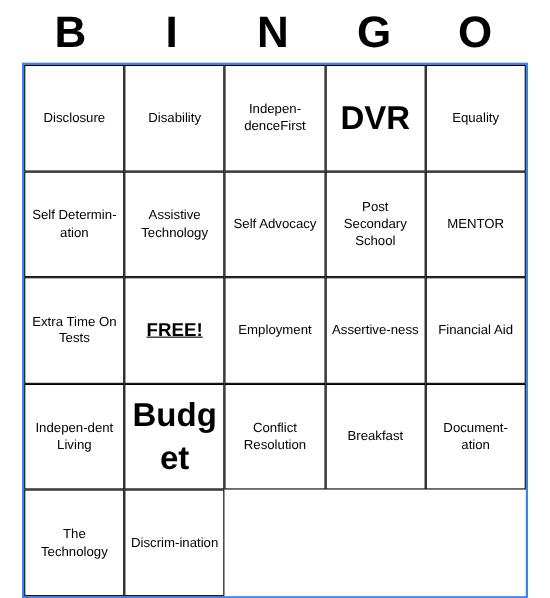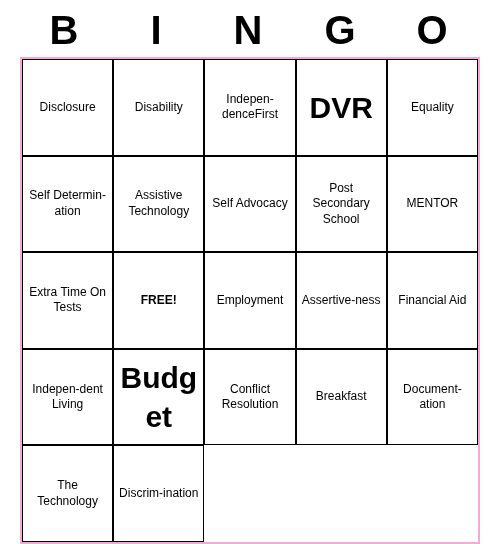--- a/index.html
+++ b/index.html
@@ -33,43 +33,44 @@
       flex: 1;
       text-align: center;
     }
 
     .bingo-grid {
       display: grid;
       grid-template-columns: repeat(5, 1fr);
       grid-template-rows: repeat(5, 1fr);
       width: 460px;
       height: 490px;
-      border: 2px solid #f9a8d4;
+      border: 2px solid #3b82f6;
     }
 
     .cell {
       border: 1px solid #000;
       display: flex;
       align-items: center;
       justify-content: center;
       text-align: center;
       padding: 4px;
       font-size: 12px;
       line-height: 1.3;
       word-break: break-word;
     }
 
     .cell.large-text {
       font-size: 30px;
       font-weight: bold;
     }
 
     .cell.free {
-      font-size: 12px;
+      font-size: 17px;
       font-weight: bold;
+      text-decoration: underline;
     }
   </style>
 </head>
 <body>
 
 <div class="bingo-title">
   <span>B</span>
   <span>I</span>
   <span>N</span>
   <span>G</span>

